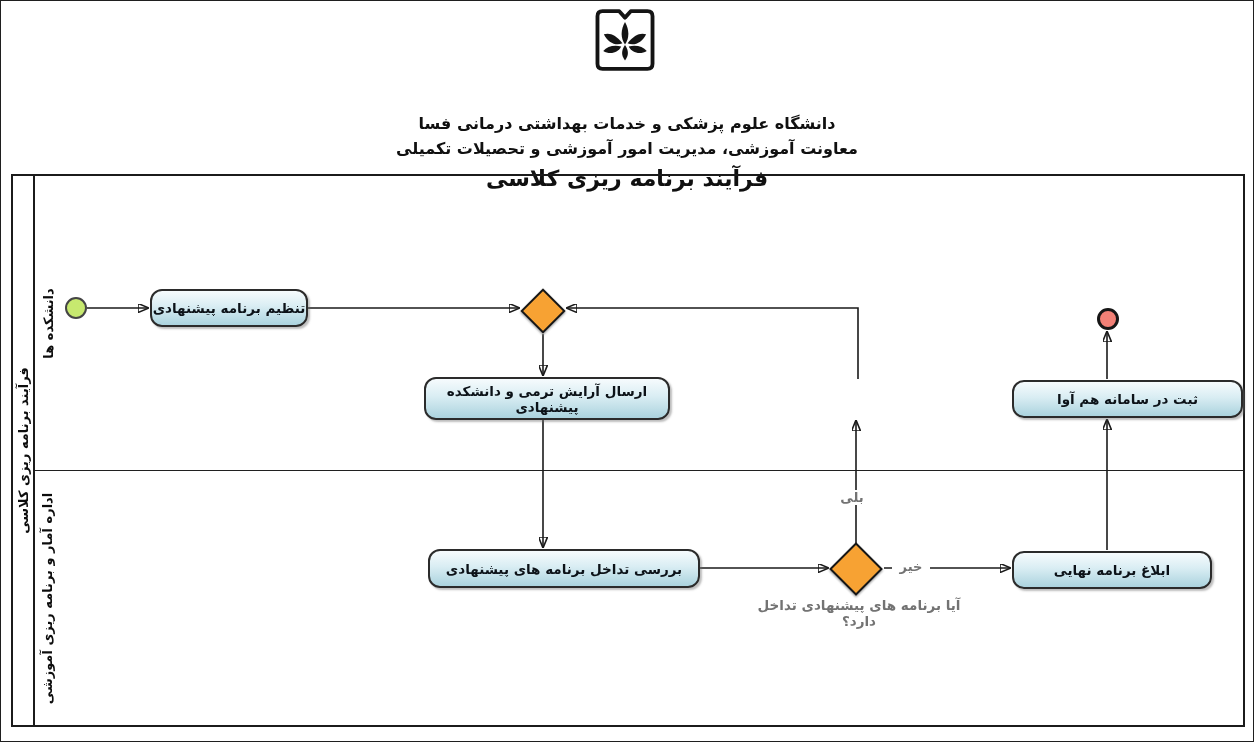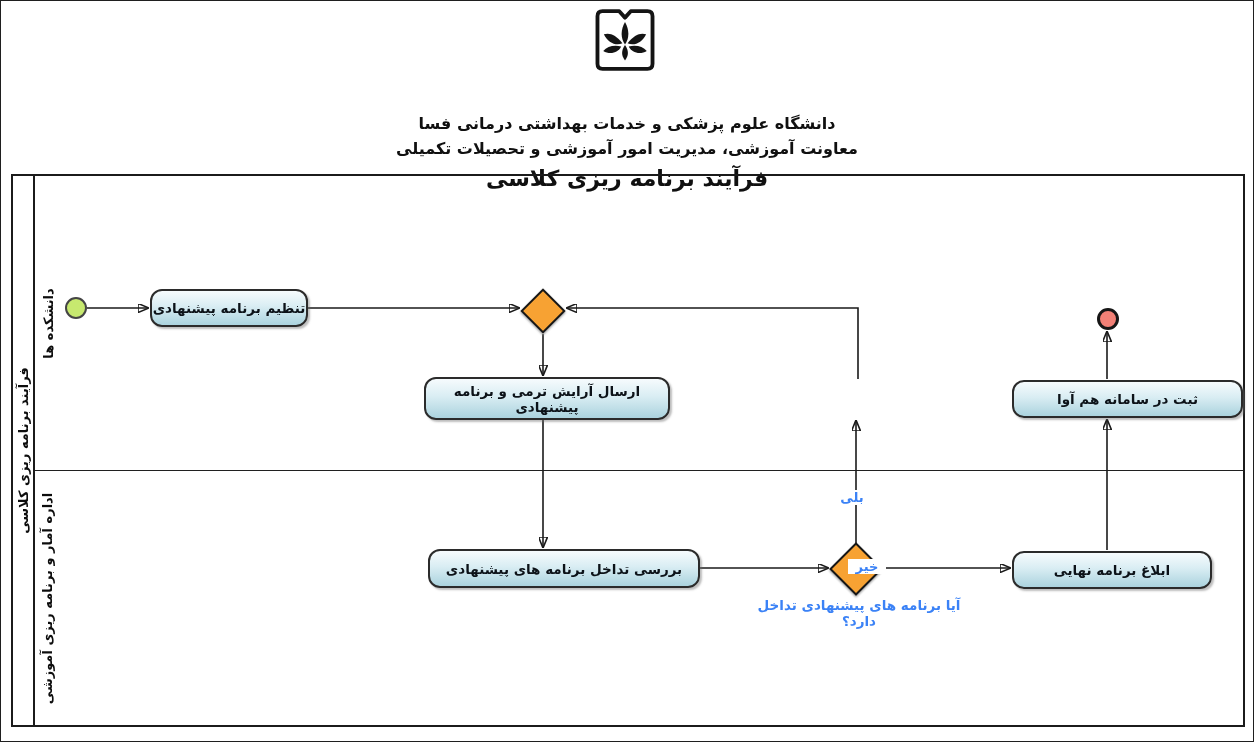--- a/index.html
+++ b/index.html
@@ -33,23 +33,23 @@
         direction:rtl;font-weight:bold;font-size:13.5px;color:#0c1218;
         box-shadow:2px 2px 2px rgba(110,110,110,.45);z-index:3;}
   .event{position:absolute;box-sizing:border-box;border-radius:50%;z-index:3;}
   .start{left:65px;top:297px;width:22px;height:22px;background:#c7e96f;border:2px solid #454545;}
   .end{left:1097px;top:308px;width:22px;height:22px;background:#f28076;border:3px solid #161616;}
   .gateway{position:absolute;box-sizing:border-box;background:#f7a233;border:2px solid #161616;
         transform:rotate(45deg);z-index:3;filter:drop-shadow(1px 1px 1px #9a9a9a);}
   .gw1{left:527px;top:295px;width:32px;height:32px;}
   .gw2{left:837px;top:550px;width:38px;height:38px;}
   .edge-label{position:absolute;z-index:4;background:#ffffff;direction:rtl;
-        font-weight:bold;font-size:13px;color:#3b82f6;text-align:center;}
+        font-weight:bold;font-size:13px;color:#737373;text-align:center;}
   .lbl-yes{left:835px;top:490px;width:34px;}
-  .lbl-no{left:848px;top:559px;width:38px;}
+  .lbl-no{left:892px;top:559px;width:38px;}
   .lbl-question{left:743px;top:597px;width:232px;font-size:13.5px;background:transparent;}
   .connectors{position:absolute;left:0;top:0;width:1254px;height:742px;z-index:2;pointer-events:none;}
   .connectors path{stroke:#1a1a1a;stroke-width:1.6;fill:none;}
 </style>
 </head>
 <body>
 
 <div class="page">
 
   <div class="logo">
@@ -102,21 +102,21 @@
     <path d="M1107,550 L1107,420" marker-end="url(#arrow)"></path>
     <path d="M1107,379 L1107,332" marker-end="url(#arrow)"></path>
   </svg>
 
   <div class="event start"></div>
 
   <div class="task" style="left:150px;top:289px;width:158px;height:38px;">تنظیم برنامه پیشنهادی</div>
 
   <div class="gateway gw1"></div>
 
-  <div class="task" style="left:424px;top:377px;width:246px;height:43px;">ارسال آرایش ترمی و برنامه پیشنهادی</div>
+  <div class="task" style="left:424px;top:377px;width:246px;height:43px;">ارسال آرایش ترمی و دانشکده پیشنهادی</div>
 
 
   <div class="task" style="left:1012px;top:380px;width:231px;height:38px;">ثبت در سامانه هم آوا</div>
 
   <div class="event end"></div>
 
   <div class="task" style="left:428px;top:549px;width:272px;height:39px;">بررسی تداخل برنامه های پیشنهادی</div>
 
   <div class="gateway gw2"></div>
 

